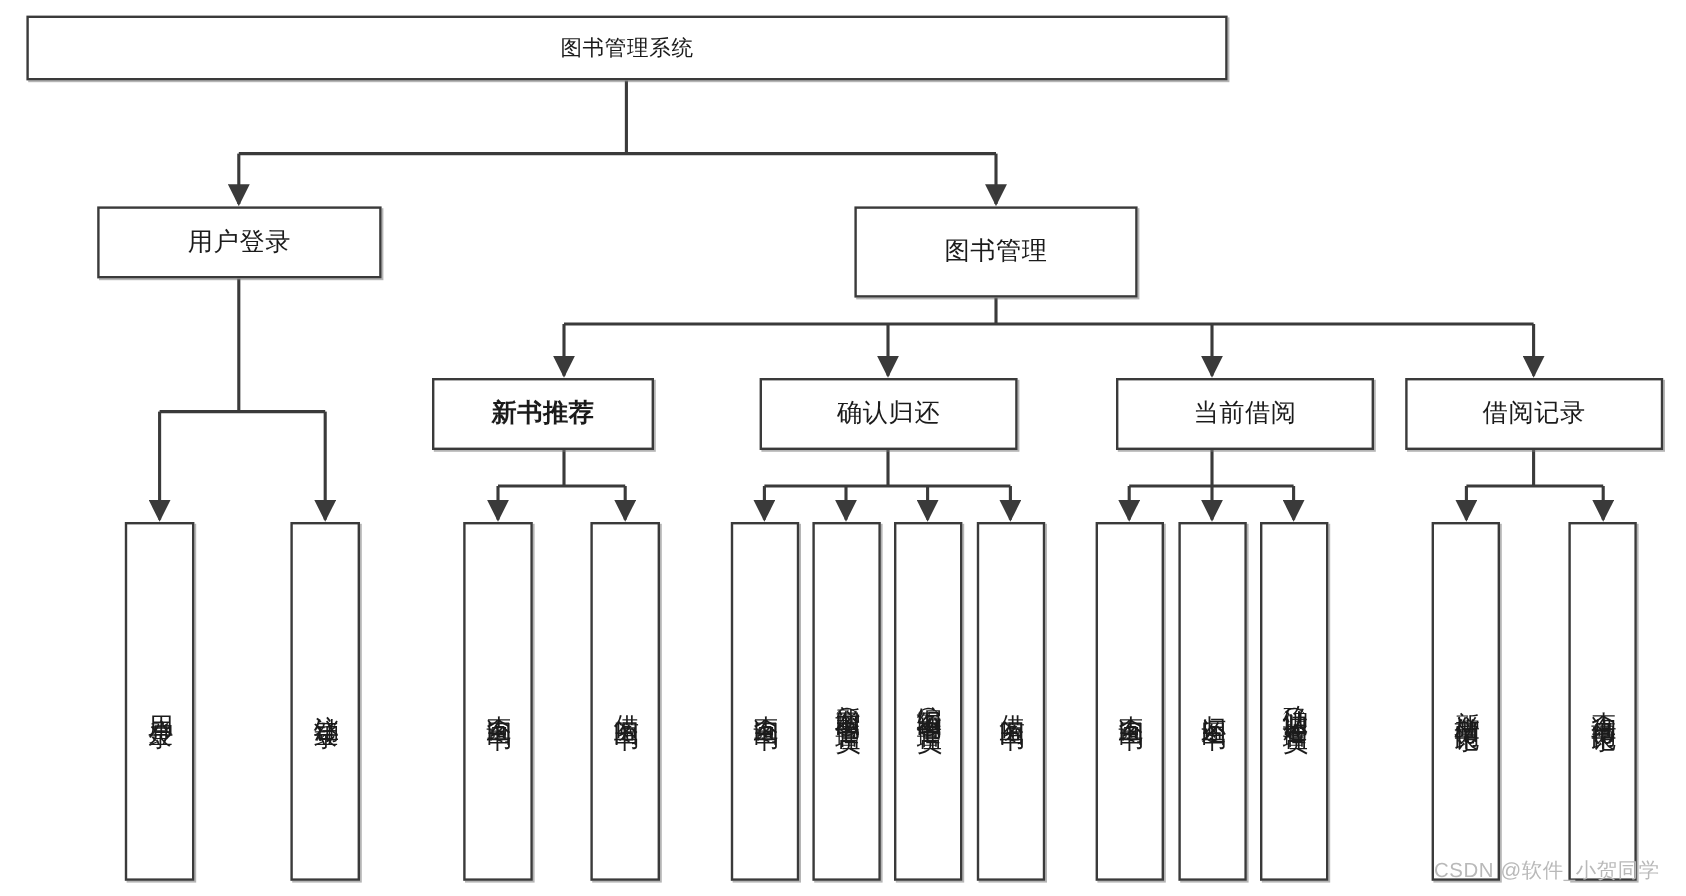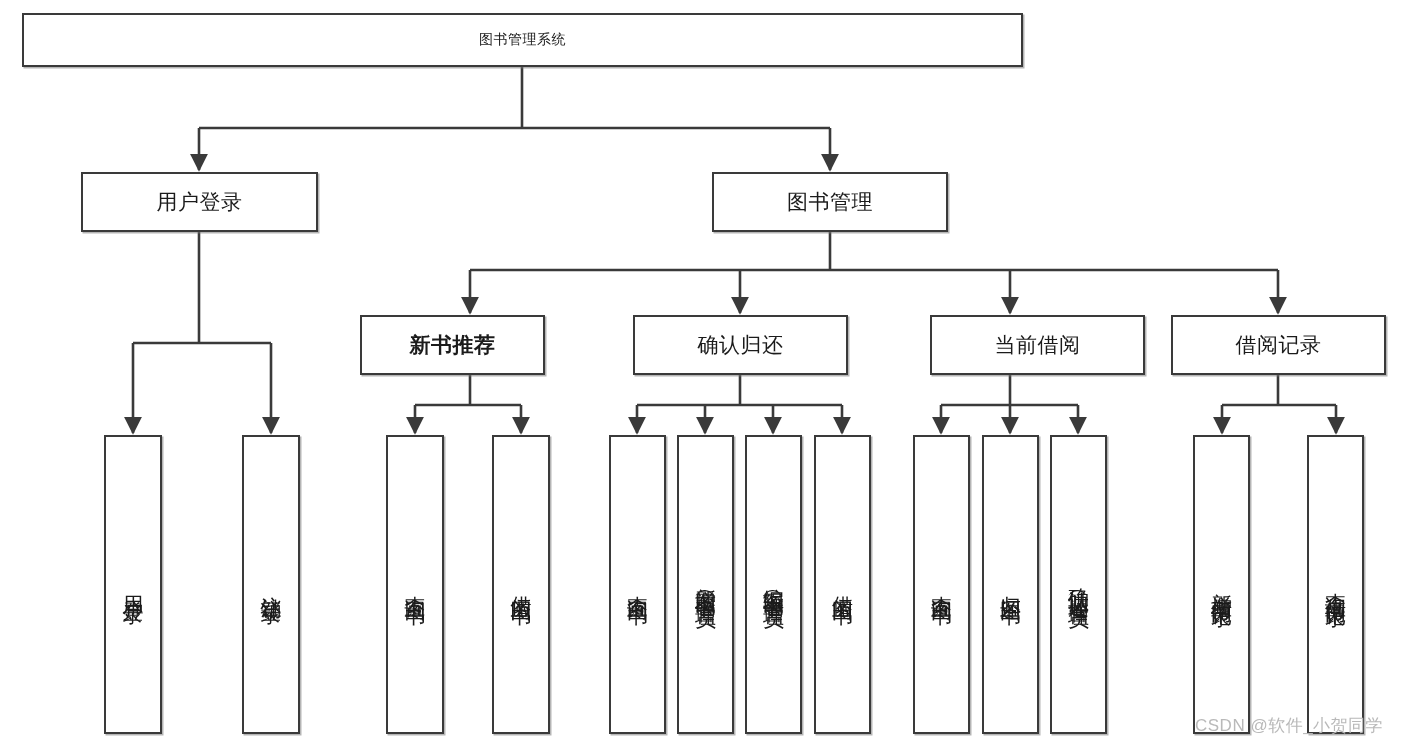--- a/index.html
+++ b/index.html
@@ -38,21 +38,21 @@
     color: #1b1b1b;
   }
   .node-label {
     display: block;
     text-align: center;
     line-height: 1.25;
     letter-spacing: 0.5px;
   }
   
   .node.level-root {
-    font-size: 14px;
+    font-size: 18px;
   }
   
   .node.level-branch {
     font-size: 21px;
   }
   
   .node.level-leaf {
     align-items: center;
     justify-content: center;
     padding: 6px 0;
@@ -131,21 +131,21 @@
   </svg>
 
   <div class="node level-root" style="left:22px; top:13px; width:1001px; height:54px;">
     <span class="node-label">图书管理系统</span>
   </div>
 
   <div class="node level-branch" style="left:81px; top:172px; width:237px; height:60px;">
     <span class="node-label">用户登录</span>
   </div>
 
-  <div class="node level-branch" style="left:712px; top:172px; width:236px; height:60px;">
+  <div class="node level-branch" style="left:712px; top:172px; width:236px; height:76px;">
     <span class="node-label">图书管理</span>
   </div>
 
   <div class="node level-branch" style="left:360px; top:315px; width:185px; height:60px;font-weight:bold;">
     <span class="node-label">新书推荐</span>
   </div>
 
   <div class="node level-branch" style="left:633px; top:315px; width:215px; height:60px;">
     <span class="node-label">确认归还</span>
   </div>

